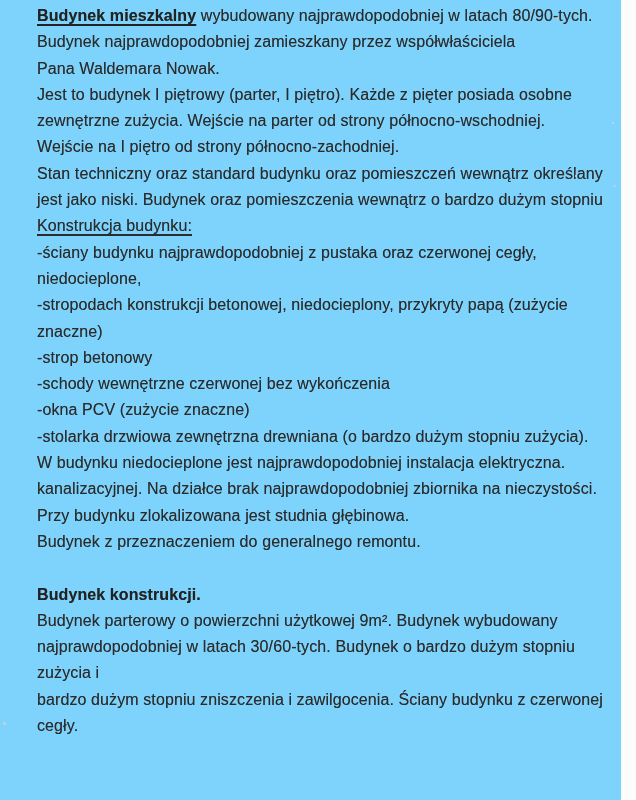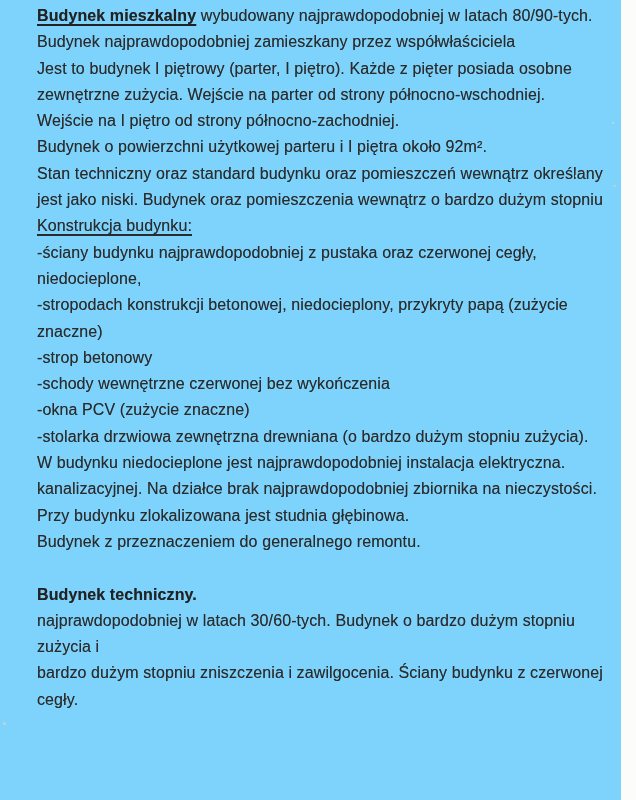--- a/index.html
+++ b/index.html
@@ -51,44 +51,45 @@
   .speck-5 { left: 3px;   top: 722px; width: 3px; height: 3px; background: #cfcfcd; }
 </style>
 </head>
 <body>
 
 <div class="page">
 
   <div class="line"><span class="b u">Budynek mieszkalny</span><span> wybudowany najprawdopodobniej w latach 80/90-tych.</span></div>
 
   <div class="line">Budynek najprawdopodobniej zamieszkany przez współwłaściciela</div>
+  <div class="line">Pana Waldemara Nowak.</div>
   <div class="line">Jest to budynek I piętrowy (parter, I piętro). Każde z pięter posiada osobne</div>
   <div class="line">zewnętrzne zużycia. Wejście na parter od strony północno-wschodniej.</div>
   <div class="line">Wejście na I piętro od strony północno-zachodniej.</div>
-  <div class="line">Budynek o powierzchni użytkowej parteru i I piętra około 92m².</div>
   <div class="line">Stan techniczny oraz standard budynku oraz pomieszczeń wewnątrz określany</div>
   <div class="line">jest jako niski. Budynek oraz pomieszczenia wewnątrz o bardzo dużym stopniu</div>
 
   <div class="line"><span class="u">Konstrukcja budynku:</span></div>
 
   <div class="line">-ściany budynku najprawdopodobniej z pustaka oraz czerwonej cegły, niedocieplone,</div>
   <div class="line">-stropodach konstrukcji betonowej, niedocieplony, przykryty papą (zużycie znaczne)</div>
   <div class="line">-strop betonowy</div>
   <div class="line">-schody wewnętrzne czerwonej bez wykończenia</div>
   <div class="line">-okna PCV (zużycie znaczne)</div>
   <div class="line">-stolarka drzwiowa zewnętrzna drewniana (o bardzo dużym stopniu zużycia).</div>
   <div class="line">W budynku niedocieplone jest najprawdopodobniej instalacja elektryczna.</div>
   <div class="line">kanalizacyjnej. Na działce brak najprawdopodobniej zbiornika na nieczystości.</div>
   <div class="line">Przy budynku zlokalizowana jest studnia głębinowa.</div>
   <div class="line">Budynek z przeznaczeniem do generalnego remontu.</div>
 
   <div class="line blank"></div>
 
-  <div class="line"><span class="b">Budynek techniczny.</span></div>
+  <div class="line"><span class="b">Budynek konstrukcji.</span></div>
 
+  <div class="line">Budynek parterowy o powierzchni użytkowej 9m². Budynek wybudowany</div>
   <div class="line">najprawdopodobniej w latach 30/60-tych. Budynek o bardzo dużym stopniu zużycia i</div>
   <div class="line">bardzo dużym stopniu zniszczenia i zawilgocenia. Ściany budynku z czerwonej cegły.</div>
 
 </div>
 
 <div class="speck speck-1"></div>
 <div class="speck speck-2"></div>
 <div class="speck speck-3"></div>
 <div class="speck speck-4"></div>
 <div class="speck speck-5"></div>

